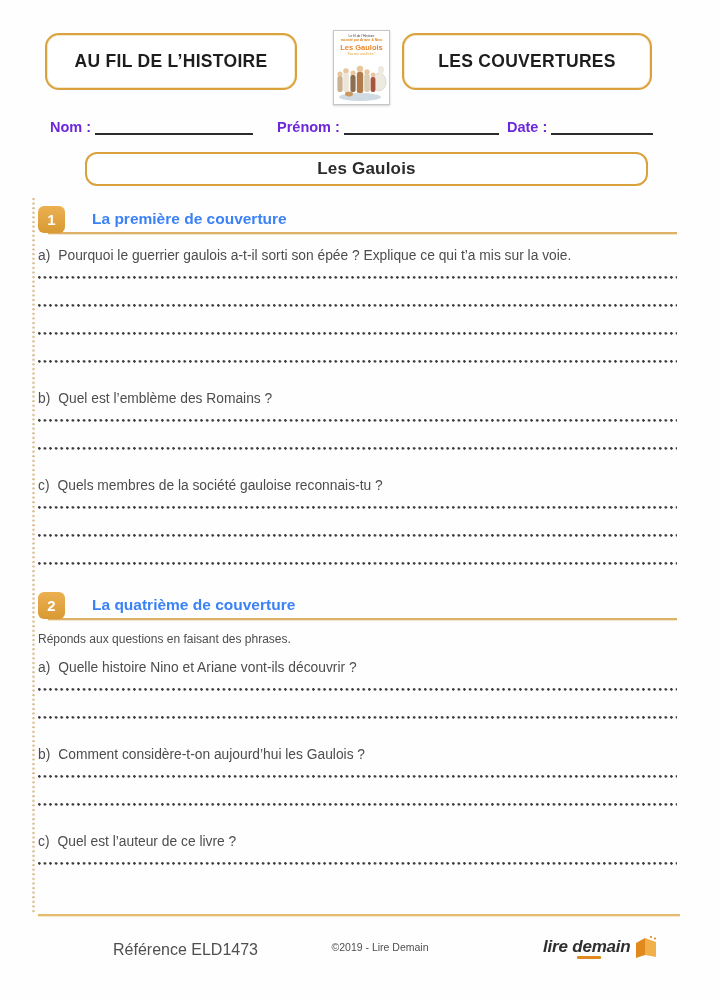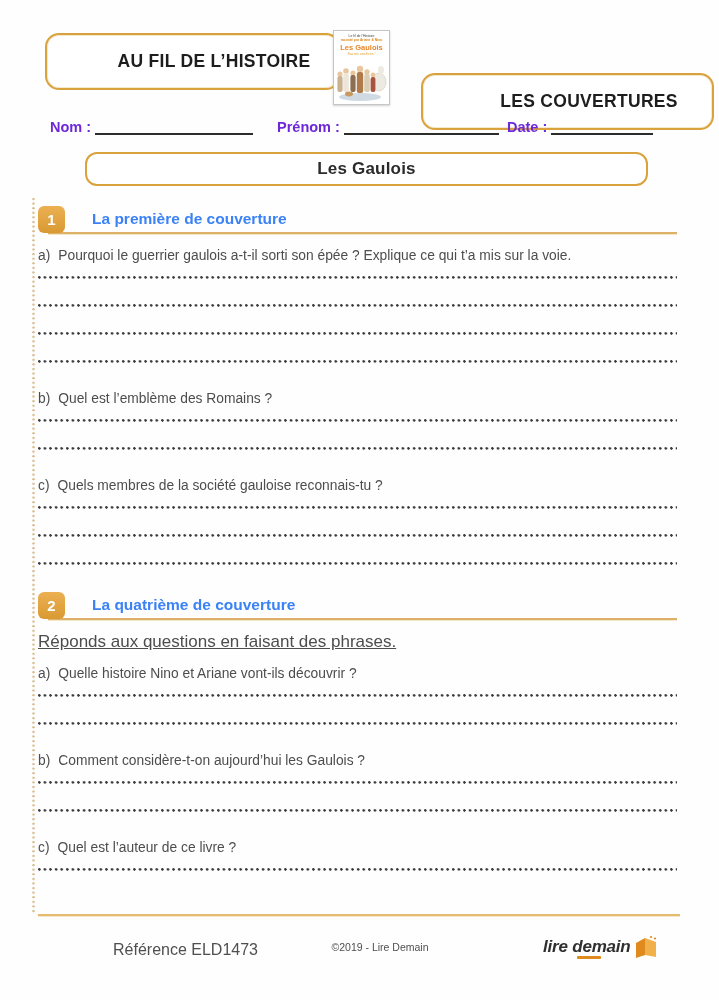--- a/index.html
+++ b/index.html
@@ -5,25 +5,24 @@
   html,body{margin:0;padding:0;background:#e9e9e9;}
   .page{
     position:relative;width:719px;height:1000px;margin:0 auto;background:#fefefe;
     font-family:"Liberation Sans",sans-serif;overflow:hidden;color:#2a2a2a;
   }
   
   .hbox{
     position:absolute;top:33px;height:53px;border:2px solid #D9A23C;border-radius:14px;
     display:flex;align-items:center;justify-content:center;background:#fff;
     box-shadow:inset 0 0 0 1px #f6e8cd;
-    padding-left:43px;
   }
   .hbox span{font-weight:700;font-size:17.5px;letter-spacing:.3px;color:#1d1d1d;}
   .hbox.left{left:45px;width:248px;}
-  .hbox.right{left:421px;width:246px;margin-top:40px;}
+  .hbox.right{left:402px;width:246px;}
   .cover{
     position:absolute;left:333px;top:30px;width:55px;height:73px;background:#fff;
     border:1px solid #c6c6c6;box-shadow:0 1px 2px rgba(0,0,0,.18);overflow:hidden;text-align:center;
   }
   .cover .c-series{font-size:3.4px;line-height:4px;color:#444;margin-top:3px;}
   .cover .c-series2{font-size:3.4px;line-height:4px;color:#E08A1E;font-weight:700;}
   .cover .c-title{font-size:7.5px;line-height:8px;font-weight:700;color:#E8872B;margin-top:2px;}
   .cover .c-sub{font-size:3.6px;line-height:5px;color:#E2A43C;}
   .cover svg{display:block;margin-top:1px;}
   
@@ -55,21 +54,21 @@
     border-bottom:2px solid #DDB268;box-shadow:0 1px 0 #F4E6C6;
     margin-left:10px;
   }
   .badge{
     flex:0 0 auto;width:27px;height:27px;margin-left:-10px;border-radius:6px;
     background:linear-gradient(#ECB052,#D99A33);
     display:flex;align-items:center;justify-content:center;
     color:#fff;font-weight:700;font-size:15px;transform:translateY(1px);
   }
   .section-title{margin-left:27px;font-weight:700;font-size:15.5px;color:#3b82f6;}
-  .intro{margin-top:12px;font-size:17px;color:#4d4d4d;text-decoration:underline;}
+  .intro{margin-top:12px;font-size:12px;color:#4d4d4d;}
   .question{margin-top:28px;font-size:13.8px;color:#4d4d4d;display:flex;}
   .question.first{margin-top:14px;}
   .qlabel{flex:0 0 auto;margin-right:8px;}
   .dotlines{margin-top:-12px;}
   .dotline{
     height:28px;
     background-image:radial-gradient(circle at 1.3px 1.3px, #3c3c3c 1.1px, transparent 1.45px);
     background-size:5.6px 2.8px;background-repeat:repeat-x;background-position:left bottom;
   }
   

